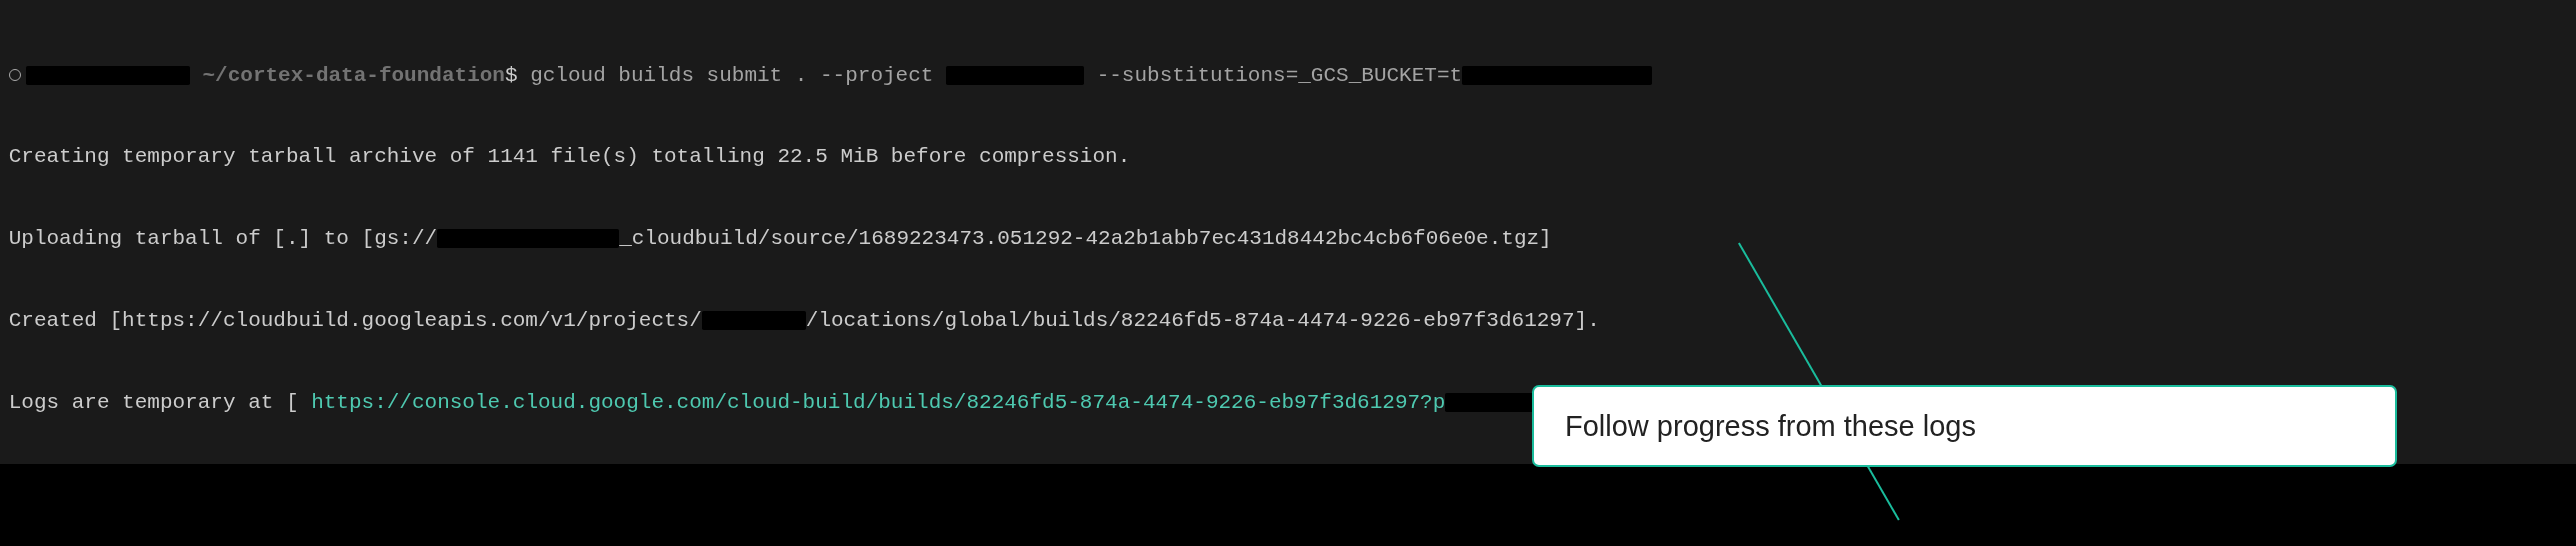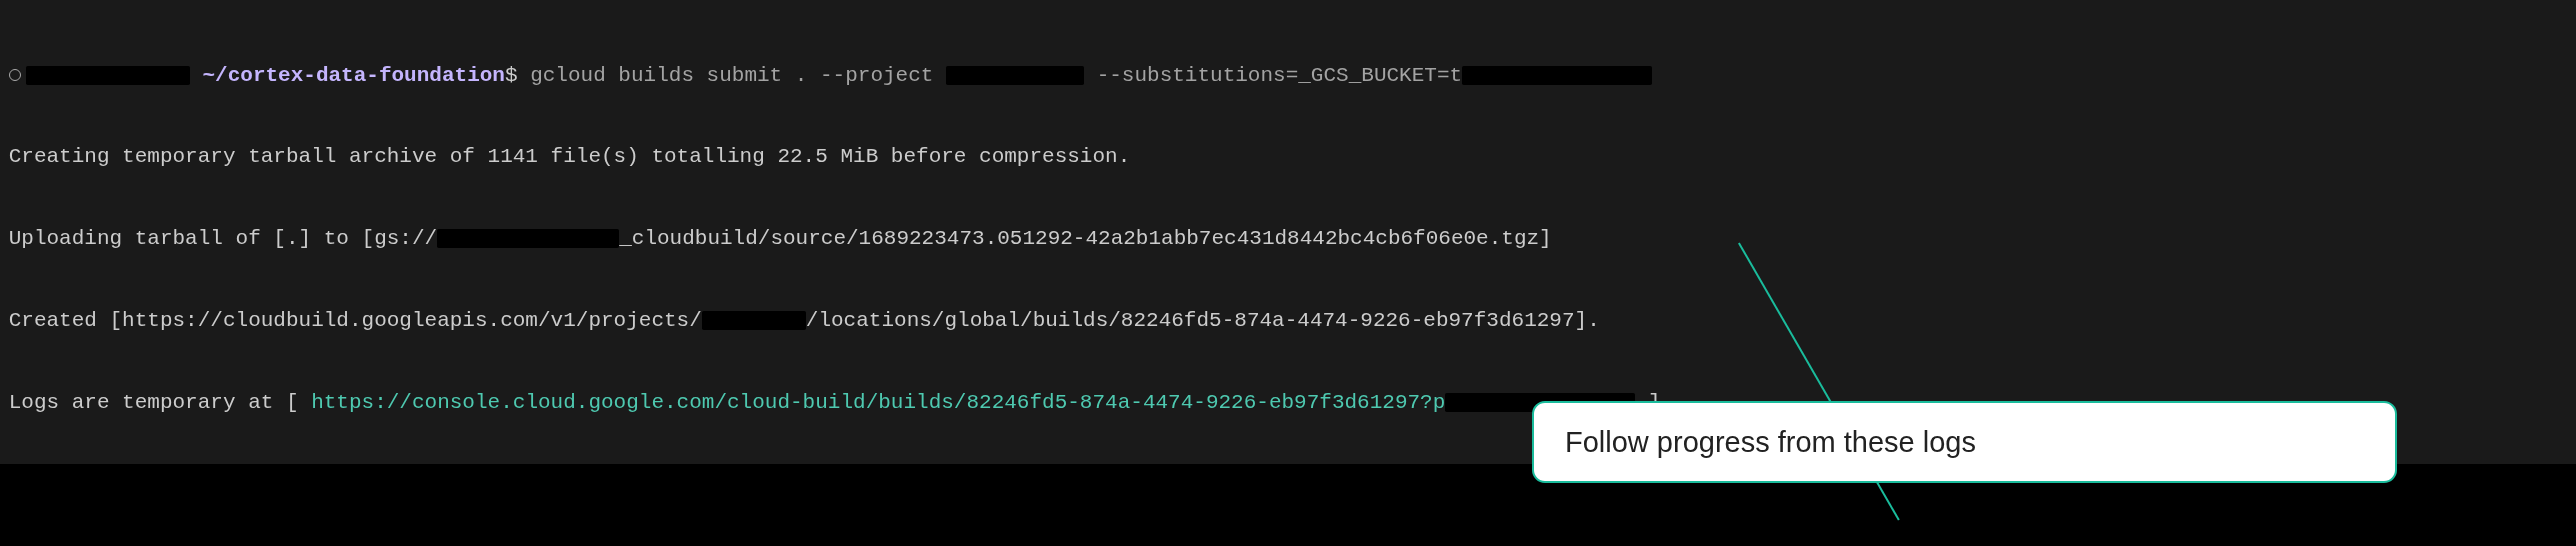--- a/index.html
+++ b/index.html
@@ -35,36 +35,35 @@
       background: #000;
       height: 19px;
       vertical-align: middle;
       border-radius: 1.7px;
     }
     .r120 { width: 164px; }
     .r150 { width: 182px; }
     .r100 { width: 138px; }
     .r180 { width: 190px; }
     .r80  { width: 104px; }
-    .path { color: #c4b5fd; font-weight: bold; }
+    .path { color: #737373; font-weight: bold; }
     .prompt-dollar { color: #cccccc; }
     .cmd { color: #a3a3a3; }
     .link { color: #4ec9b0; }
     .dash-line { letter-spacing: 0.4px; }
     .callout {
       position: absolute;
       border: 2.6px solid #1abc9c;
       background: #ffffff;
       color: #222;
       font-family: Arial, Helvetica, sans-serif;
       font-size: 29px;
       padding: 22.5px 31px;
-      border-radius: 13px;
+      border-radius: 7px;
       z-index: 20;
-      margin-top: 16px;
     }
     .callout-line {
       position: absolute;
       background: #1abc9c;
       height: 1.7px;
       transform-origin: left center;
       z-index: 19;
     }
     .bottom-black {
       position: absolute;

